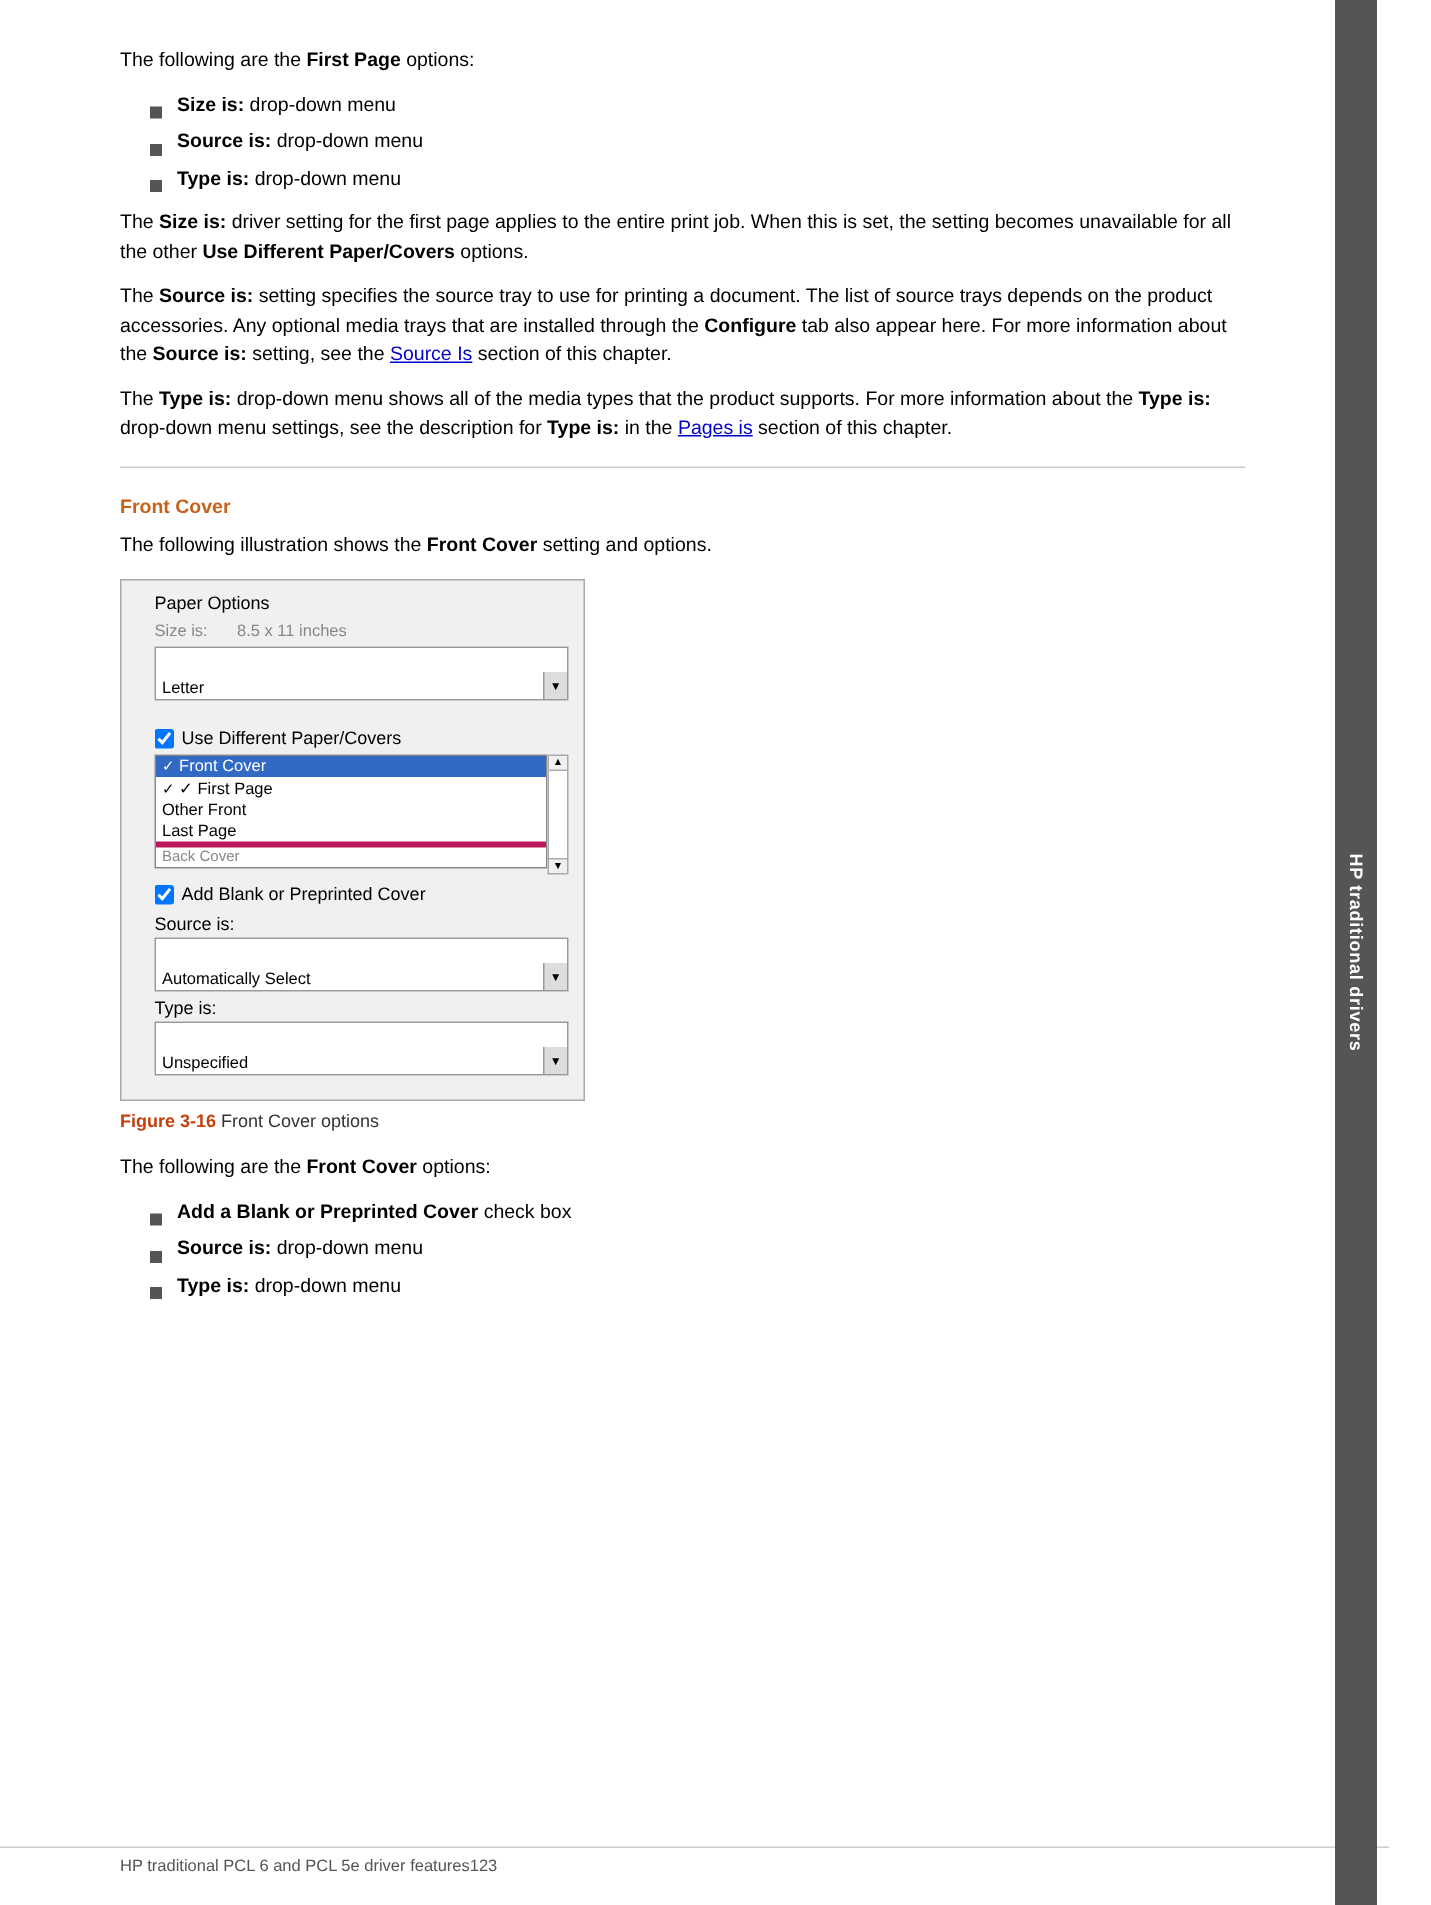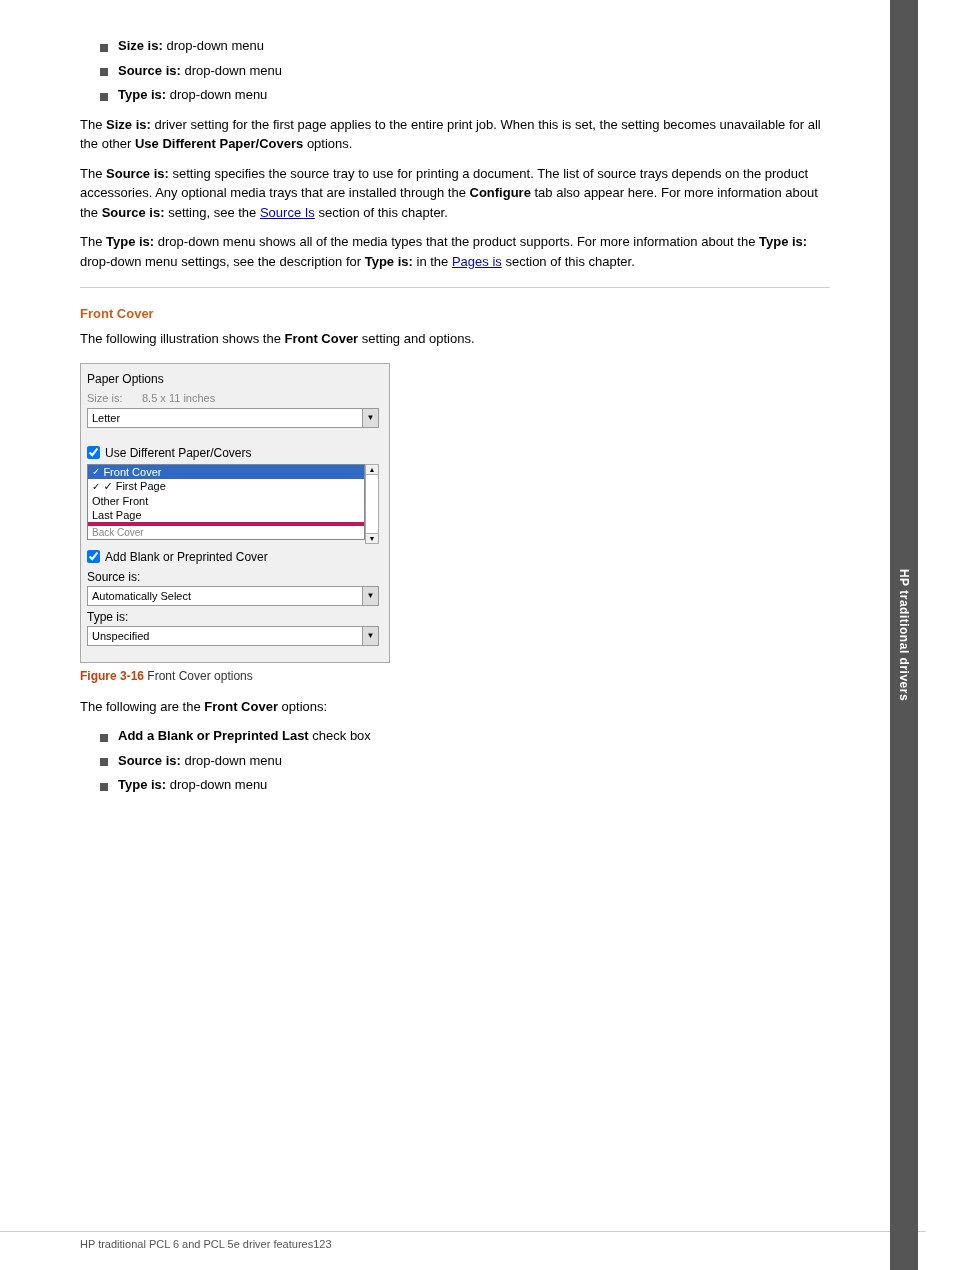--- a/index.html
+++ b/index.html
@@ -41,21 +41,21 @@
     p {
       margin-bottom: 10px;
       line-height: 1.5;
     }
     .bullet-list {
       list-style: none;
       margin: 6px 0 10px 20px;
     }
     .bullet-list li {
       display: flex;
-      align-items: center;
+      align-items: flex-end;
       margin-bottom: 5px;
       line-height: 1.5;
     }
     .bullet-square {
       display: inline-block;
       width: 8px;
       height: 8px;
       background: #555;
       margin-right: 10px;
       margin-top: 4px;
@@ -65,21 +65,21 @@
     a { color: #0000cc; text-decoration: underline; cursor: pointer; text-align: center; }
     .section-heading {
       color: #c8601a;
       font-size: 13px;
       font-weight: bold;
       margin: 18px 0 8px 0;
     }
     
     .widget-container {
       border: 1px solid #aaa;
-      padding: 8px 10px 12px 6px;
+      padding: 8px 10px 12px 22px;
       width: 310px;
       margin: 14px 0 4px 0;
       background: #f0f0f0;
       font-size: 12px;
     }
     .widget-title {
       font-size: 12px;
       font-weight: normal;
       margin-bottom: 6px;
       color: #000;
@@ -93,26 +93,26 @@
       color: #888;
       font-size: 11px;
       width: 55px;
     }
     .widget-label-gray-val {
       color: #888;
       font-size: 11px;
     }
     .widget-select-container {
       display: flex;
-      align-items: center;
+      align-items: flex-end;
       width: 100%;
       border: 1px solid #999;
       background: #fff;
       margin-bottom: 4px;
-      height: 20px;
+      height: 36px;
     }
     .widget-select-text {
       flex: 1;
       padding: 1px 4px;
       font-size: 11px;
     }
     .widget-select-arrow {
       width: 16px;
       height: 18px;
       background: #ddd;
@@ -205,20 +205,23 @@
       border-top: 1px solid #ccc;
       margin: 16px 0;
     }
   </style>
 </head>
 <body>
 
 <div class="page-container">
   <div class="main-content">
 
+    <p>
+      <span>The following are the </span><strong>First Page</strong><span> options:</span>
+    </p>
 
     <ul class="bullet-list">
       <li>
         <span class="bullet-square"></span>
         <span><strong>Size is:</strong> drop-down menu</span>
       </li>
       <li>
         <span class="bullet-square"></span>
         <span><strong>Source is:</strong> drop-down menu</span>
       </li>
@@ -306,21 +309,21 @@
       <strong>Figure 3-16</strong><span>  Front Cover options</span>
     </div>
 
     <p>
       The following are the <strong>Front Cover</strong> options:
     </p>
 
     <ul class="bullet-list">
       <li>
         <span class="bullet-square"></span>
-        <span><strong>Add a Blank or Preprinted Last</strong> check box</span>
+        <span><strong>Add a Blank or Preprinted Cover</strong> check box</span>
       </li>
       <li>
         <span class="bullet-square"></span>
         <span><strong>Source is:</strong> drop-down menu</span>
       </li>
       <li>
         <span class="bullet-square"></span>
         <span><strong>Type is:</strong> drop-down menu</span>
       </li>
     </ul>

